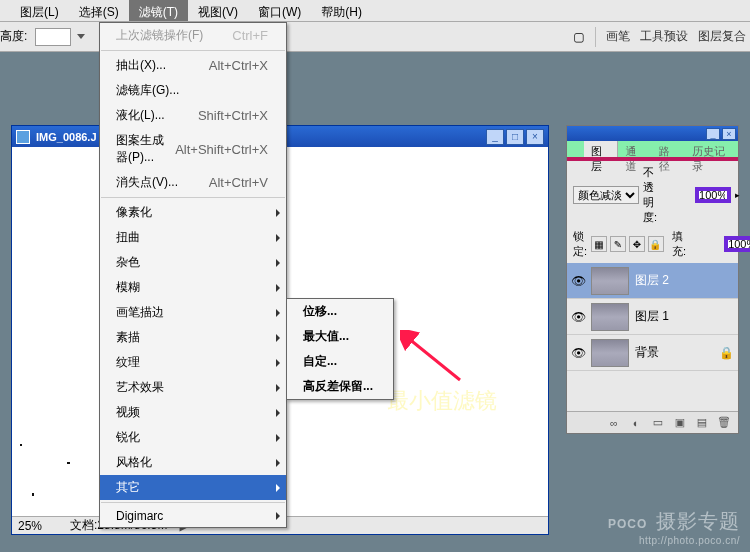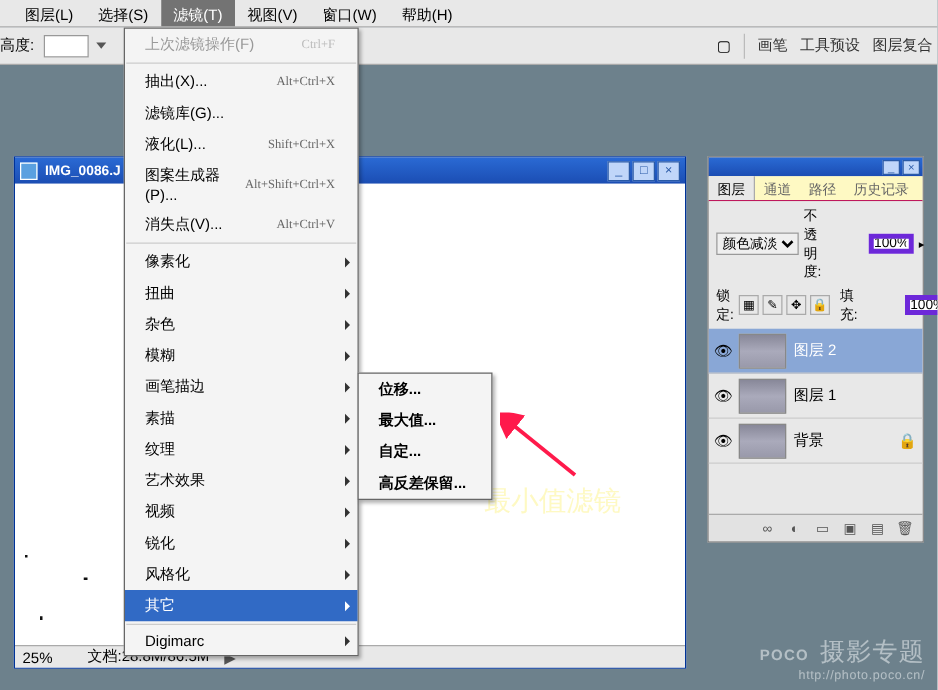--- a/index.html
+++ b/index.html
@@ -17,21 +17,21 @@
 .toolbar .spacer { flex: 1; }
 .toolbar .right-tools { display: flex; gap: 2px; align-items: center; }
 .toolbar .tool-icon { width: 20px; height: 20px; border: 1px solid transparent; display:flex; align-items:center; justify-content:center; cursor:pointer; }
 .toolbar .sep { width:1px; height:20px; background:#bbb; margin:0 4px; }
 .toolbar .text-link { padding: 2px 4px; color:#333; cursor:pointer; }
 
 .dropdown { position: absolute; top: 22px; left: 99px; width: 188px; background: #f4f4f4; border: 1px solid #666; box-shadow: 2px 2px 3px rgba(0,0,0,.3); z-index: 100; }
 .dropdown .row { display: flex; justify-content: space-between; align-items: center; padding: 4px 18px 4px 16px; cursor: default; position: relative; }
 .dropdown .row.disabled { color: #999; }
 .dropdown .row.highlight { background: #316ac5; color: #ffffff; }
-.dropdown .row .shortcut { color: #666; font-size: 10px; font-family: Liberation Serif, serif; }
+.dropdown .row .shortcut { color: #666; font-size: 13px; }
 .dropdown .row.disabled .shortcut { color:#bbb; }
 .dropdown .row .sub-arrow { position: absolute; right: 6px; width: 0; height: 0; border-top: 4px solid transparent; border-bottom: 4px solid transparent; border-left: 4px solid #333; }
 .dropdown .row.highlight .sub-arrow { border-left-color:#fff; }
 .dropdown hr { border: none; border-top: 1px solid #ccc; margin: 2px 1px; }
 
 .submenu { position: absolute; top: 298px; left: 286px; width: 108px; background: #f4f4f4; border: 1px solid #666; box-shadow: 2px 2px 3px rgba(0,0,0,.3); z-index: 101; }
 .submenu .row { padding: 4px 8px 4px 16px; cursor: default; font-weight: bold; }
 .submenu .row.highlight { background: #316ac5; color: #fff; }
 
 .doc-window { position: absolute; top: 125px; left: 11px; width: 538px; height: 410px; background: #fff; border: 1px solid #003399; }
@@ -42,21 +42,21 @@
 .doc-window .canvas-area { position:absolute; top:21px; left:0; right:0; bottom:18px; background:#fff; overflow:hidden;}
 .doc-window .statusbar { position:absolute; left:0; right:0; bottom:0; height:18px; background:#e8e8e8; border-top:1px solid #aaa; display:flex; align-items:center; padding:0 6px; gap:12px; }
 .doc-window .statusbar .zoom { width:40px; }
 .doc-window .statusbar .arrow { color:#555; }
 .speck { position:absolute; background:#111; }
 
 .panel-group { position: absolute; top: 125px; right: 11px; width: 173px; }
 .panel-frame { background:#e2e2e2; border:1px solid #777;}
 .panel-titlebar { height: 15px; background: linear-gradient(#2a6ad4,#1b4db3); display:flex; justify-content:flex-end; align-items:center; padding:0 2px; gap:2px;}
 .panel-titlebar .win-btn { width:14px; height:12px; background:#c0d6f9; border:1px solid #2a5aa7; display:flex; align-items:center; justify-content:center; color:#2a5aa7; font-size:9px; cursor:pointer;}
-.tabs { display:flex; background:#fef9c3; border-bottom:1px solid #be185d; height:20px;}
+.tabs { display:flex; background:#86efac; border-bottom:4px solid #be185d; height:20px;padding-left:17px;}
 .tabs .tab { padding:3px 7px; color:#666; cursor:pointer; font-size:11px;}
 .tabs .tab.active { background:#e8e8e8; color:#000; border-right:1px solid #aaa;}
 
 .layer-tools { padding:4px 6px; display:flex; flex-direction:column; gap:4px; background:#e8e8e8;}
 .layer-tools .row1 { display:flex; align-items:center; gap:4px;}
 .layer-tools select { font-size:11px; border:1px solid #999; height:18px;}
 .layer-tools .lbl { font-size:11px;}
 .layer-tools input { width:36px; height:16px; border:4px solid #6d28d9; font-size:11px; text-align:right; padding-right:2px;margin-left:34px;}
 .layer-tools .row2 { display:flex; align-items:center; gap:4px;}
 .layer-tools .lock-icons { display:flex; gap:3px;}

